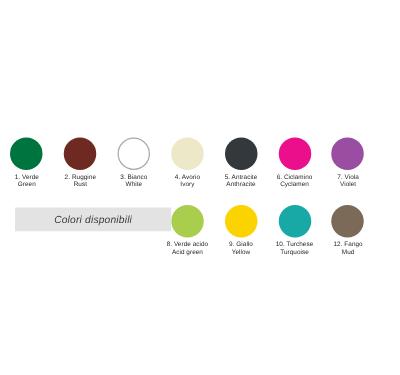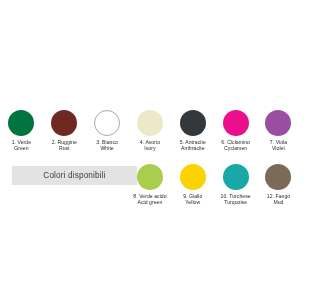--- a/index.html
+++ b/index.html
@@ -67,20 +67,21 @@
   #available-box {
     position: absolute;
     left: 12px;
     top: 166px;
     width: 125px;
     height: 19px;
     background: #e3e3e3;
     display: flex;
     align-items: center;
     justify-content: center;
+    font-style: italic;
   }
   #available-box .box-text {
     font-size: 8.2px;
     color: #3c3c3c;
     letter-spacing: 0.15px;
   }
 </style>
 </head>
 <body>
 

